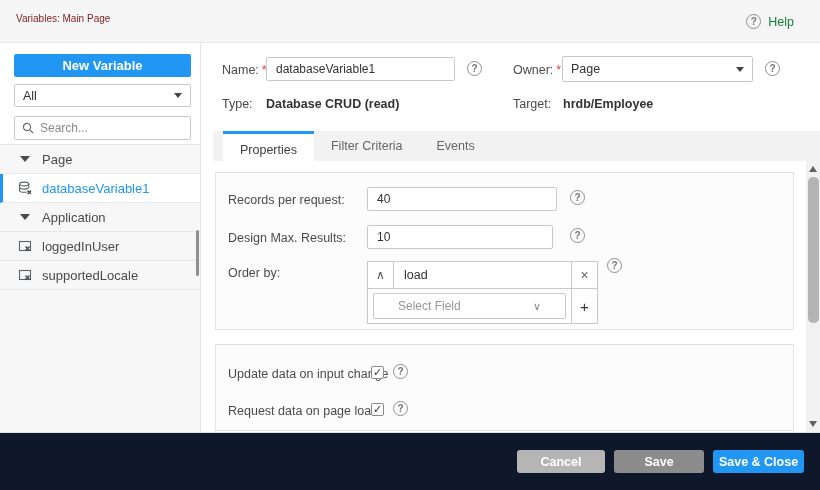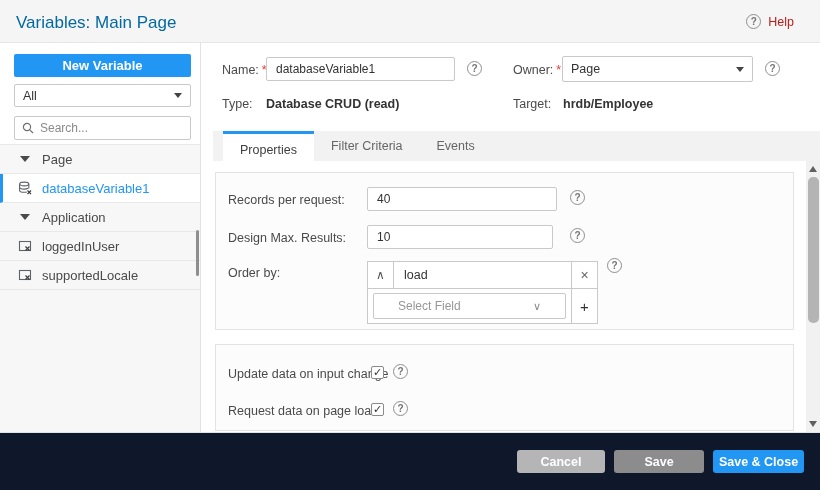--- a/index.html
+++ b/index.html
@@ -6,27 +6,27 @@
   html,body { width:820px; height:490px; }
   body {
     font-family:"Liberation Sans","DejaVu Sans",sans-serif;
     background:#ffffff; color:#4a4a4a; position:relative; overflow:hidden;
     -webkit-font-smoothing:antialiased;
   }
   .abs { position:absolute; }
 
   
   .title-bar { left:0; top:0; width:820px; height:43px; background:#f5f5f5; border-bottom:1px solid #e6e6e6; }
-  .title { left:16px; top:13px; font-size:17px; color:#0369a1;text-align:center; }
+  .title { left:16px; top:13px; font-size:10px; color:#7f1d1d;text-align:center; }
   .help-wrap { right:26px; top:14px; display:flex; align-items:center; gap:7px; cursor:pointer; }
   .help-circle {
     width:15px; height:15px; border:1.4px solid #8f8f8f; border-radius:50%;
     color:#757575; font-size:10px; font-weight:bold; display:flex; align-items:center; justify-content:center; flex:0 0 auto;
   }
-  .help-label { font-size:12.5px; color:#b91c1c; }
+  .help-label { font-size:12.5px; color:#15803d; }
 
   
   .sidebar { left:0; top:43px; width:201px; height:389px; background:#fff; border-right:1px solid #e3e3e3; }
   .btn-new {
     left:14px; top:11px; width:177px; height:23px; background:#2196f3; color:#fff;
     font-size:13px; font-weight:bold; border:none; border-radius:2px; display:flex;
     align-items:center; justify-content:center; cursor:pointer;text-align:right;
   }
   .select-box {
     border:1px solid #c9c9c9; border-radius:2px; background:#fff; display:flex;

